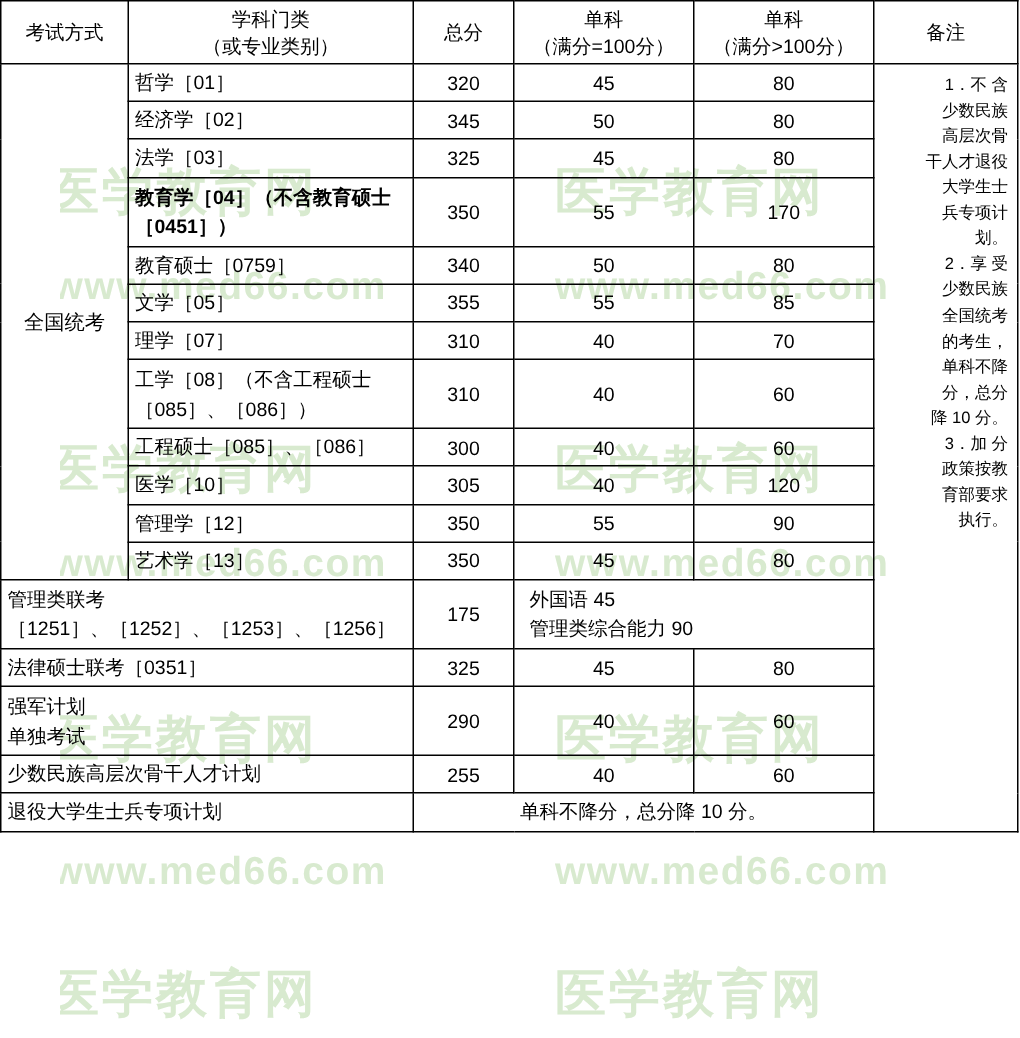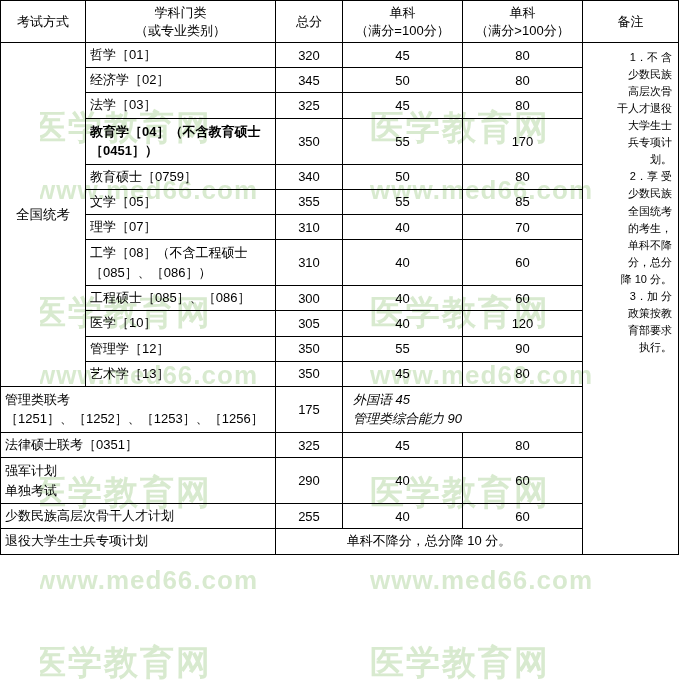--- a/index.html
+++ b/index.html
@@ -195,21 +195,21 @@
       <td class="c">45</td>
       <td class="c">80</td>
     </tr>
 
     <tr>
       <td class="l rowtxt" colspan="2" style="line-height:1.5;">
         <div>管理类联考</div>
         <div>［1251］、［1252］、［1253］、［1256］</div>
       </td>
       <td class="c">175</td>
-      <td class="l rowtxt" colspan="2" style="padding-left:10px;line-height:1.5;font-style:italic;">
+      <td class="l rowtxt" colspan="2" style="padding-left:10px;line-height:1.5;">
         <div>外国语 45</div>
         <div>管理类综合能力 90</div>
       </td>
     </tr>
 
     <tr>
       <td class="l rowtxt" colspan="2">法律硕士联考［0351］</td>
       <td class="c">325</td>
       <td class="c">45</td>
       <td class="c">80</td>

